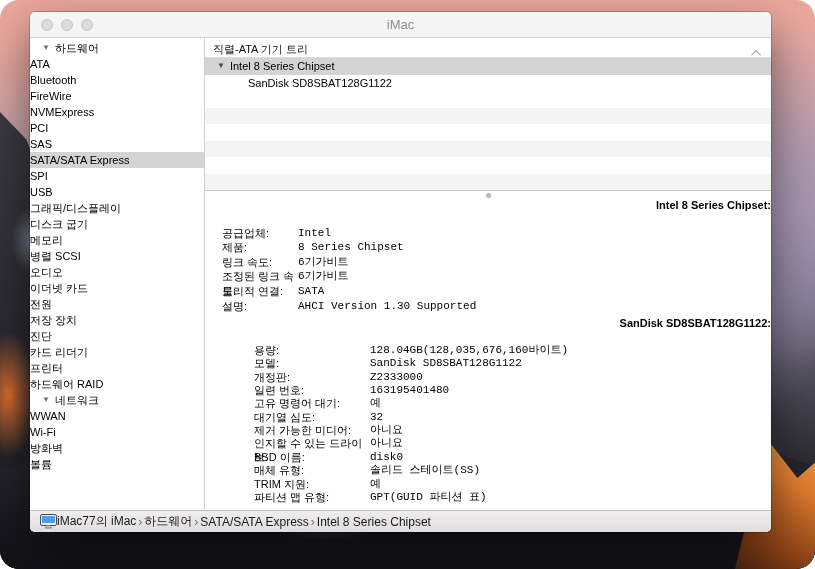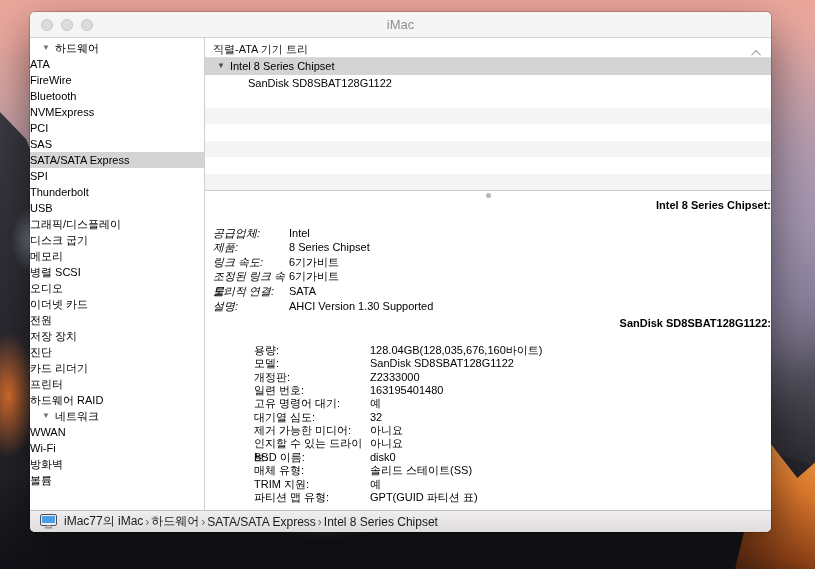--- a/index.html
+++ b/index.html
@@ -2,21 +2,21 @@
 <html><head>
 <meta charset="utf-8">
 <style>
   * { margin:0; padding:0; box-sizing:border-box; }
   html,body { width:815px; height:569px; overflow:hidden;
     font-family:"Liberation Sans","DejaVu Sans",sans-serif; }
 
   
   .desktop{ position:relative; width:815px; height:569px; overflow:hidden;
     background:linear-gradient(180deg,#eca79b 0%,#e9a89f 8%,#d3a4a4 18%,#b59baa 30%,
-      #9c90a6 40%,#7e7891 52%,#565360 64%,#37353d 76%,#201f24 88%,#141318 100%);}
+      #9c90a6 40%,#7e7891 52%,#565360 64%,#37353d 76%,#201f24 88%,#141318 100%);border-radius:19px;}
   .cloud-right{ position:absolute; right:0; top:0; width:150px; height:430px;
     background:radial-gradient(ellipse 120px 240px at 85% 45%,rgba(165,150,180,.65),transparent 75%),
                radial-gradient(ellipse 90px 150px at 70% 70%,rgba(140,128,158,.5),transparent 70%);}
   .rock-left{ position:absolute; left:0; top:112px; width:44px; height:457px;
     background:radial-gradient(ellipse 40px 90px at 20% 62%,rgba(230,115,45,.95),transparent 70%),
                radial-gradient(ellipse 30px 50px at 70% 28%,rgba(160,178,198,.55),transparent 65%),
                linear-gradient(165deg,#3c3a42 0%,#2b2a31 45%,#1a191f 100%);
     clip-path:polygon(0 0,60% 6%,100% 16%,80% 38%,100% 60%,72% 100%,0 100%);}
   .rock-bottom{ position:absolute; left:0; bottom:0; width:815px; height:140px;
     background:radial-gradient(ellipse 160px 70px at 74% 35%,rgba(232,122,48,.85),transparent 70%),
@@ -64,30 +64,30 @@
 
   .splitter{ flex:none; height:8px; border-top:1px solid #c9c9c9; background:#fff; position:relative;}
   .splitter .dot{ position:absolute; left:50%; top:2px; width:5px; height:5px; margin-left:-2px;
     border-radius:50%; background:#b9b9b9;}
 
   
   .details{ flex:1; overflow:hidden; padding-left:8px; font-size:11px; color:#000;}
   .sec-title{ font-weight:bold; height:14.6px; line-height:14.6px; margin-bottom:13px;text-align:right;}
   .field{ display:flex;}
   .section.s0 .field{ height:14.6px; line-height:14.6px;}
-  .section.s0 .flabel{ flex:none; width:76px; margin-left:0;font-style:italic;}
+  .section.s0 .flabel{ flex:none; width:76px; margin-left:9px;}
   .section.s1{ margin-left:37px; margin-top:3px;}
   .section.s1 .field{ height:13.4px; line-height:13.4px;}
   .section.s1 .flabel{ flex:none; width:116px; margin-left:4px;}
-  .fvalue{ white-space:nowrap;}
+  .fvalue{ white-space:nowrap;font-family:Liberation Mono, monospace;}
 
   
   .statusbar{ flex:none; height:22px; border-top:1px solid #c2c0c0;
     background:linear-gradient(#efedee,#dfddde); display:flex; align-items:center;
-    padding:0 10px; gap:7px; font-size:12px; color:#1a1a1a;}
+    padding:0 10px; font-size:12px; color:#1a1a1a;}
   .bc-sep{ color:#6e6e6e; font-size:12px; padding:0 2px;}
   .bc-item{ white-space:nowrap;}
   .imac-ico{ flex:none; display:flex;}
 </style>
 </head>
 <body>
 
 <div class="desktop">
   <div class="cloud-right"></div>
   <div class="rock-left"></div>
@@ -105,28 +105,27 @@
       <div class="win-title">iMac</div>
     </div>
 
     <div class="body">
       <div class="sidebar" id="sidebar">
           <div class="sb-group">
             <span class="tri">▼</span>
             <span>하드웨어</span>
           </div>
           <div class="sb-item">ATA</div>
+          <div class="sb-item">Bluetooth</div>
           <div class="sb-item">FireWire</div>
-          <div class="sb-item">Bluetooth</div>
           <div class="sb-item">NVMExpress</div>
           <div class="sb-item">PCI</div>
           <div class="sb-item">SAS</div>
           <div class="sb-item sel">SATA/SATA Express</div>
           <div class="sb-item">SPI</div>
-          <div class="sb-item">Thunderbolt</div>
           <div class="sb-item">USB</div>
           <div class="sb-item">그래픽/디스플레이</div>
           <div class="sb-item">디스크 굽기</div>
           <div class="sb-item">메모리</div>
           <div class="sb-item">병렬 SCSI</div>
           <div class="sb-item">오디오</div>
           <div class="sb-item">이더넷 카드</div>
           <div class="sb-item">전원</div>
           <div class="sb-item">저장 장치</div>
           <div class="sb-item">진단</div>

